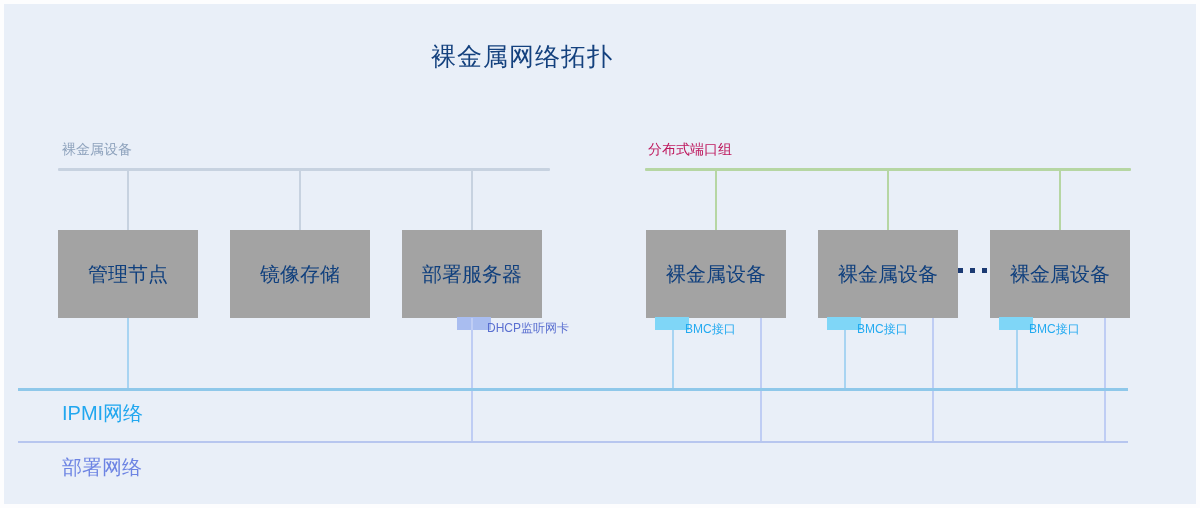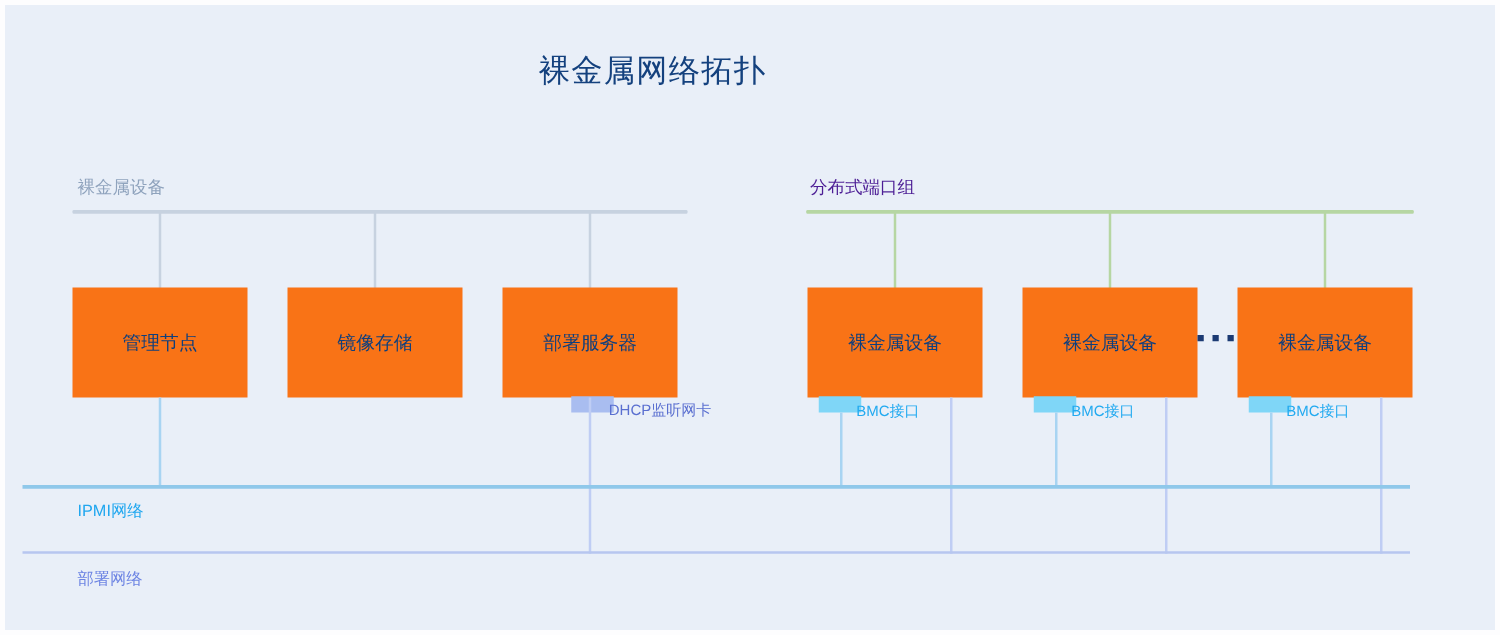--- a/index.html
+++ b/index.html
@@ -45,21 +45,21 @@
     white-space: nowrap;
   }
   #caption-mgmt {
     left: 62px;
     top: 141px;
     color: #8fa3bd;
   }
   #caption-dpg {
     left: 648px;
     top: 141px;
-    color: #4c1d95;
+    color: #be185d;
   }
 
   
   .bus {
     height: 3px;
     border-radius: 1px;
   }
   #bus-mgmt {
     left: 58px;
     top: 168px;
@@ -78,26 +78,26 @@
     width: 2px;
     top: 170px;
     height: 61px;
   }
   .drop-mgmt { background: #c7d2e0; }
   .drop-dpg  { background: #b6d6a3; }
 
   
   .node-box {
     height: 88px;
-    background: #f97316;
+    background: #a3a3a3;
     display: flex;
     align-items: center;
     justify-content: center;
     color: #0f3f7d;
-    font-size: 15px;
+    font-size: 20px;
     white-space: nowrap;
   }
   .node-box.wide { width: 140px; }
 
   
   .port-chip {
     height: 13px;
     width: 34px;
   }
   .port-chip.dhcp { background: #a9bdf0; }
@@ -125,21 +125,21 @@
   }
   #line-deploy {
     left: 18px;
     top: 441px;
     width: 1110px;
     height: 2px;
     background: #b7c6ef;
   }
 
   .net-caption {
-    font-size: 13px;
+    font-size: 20px;
     white-space: nowrap;
   }
   #caption-ipmi {
     left: 62px;
     top: 400px;
     color: #21a7ef;
   }
   #caption-deploy {
     left: 62px;
     top: 454px;

